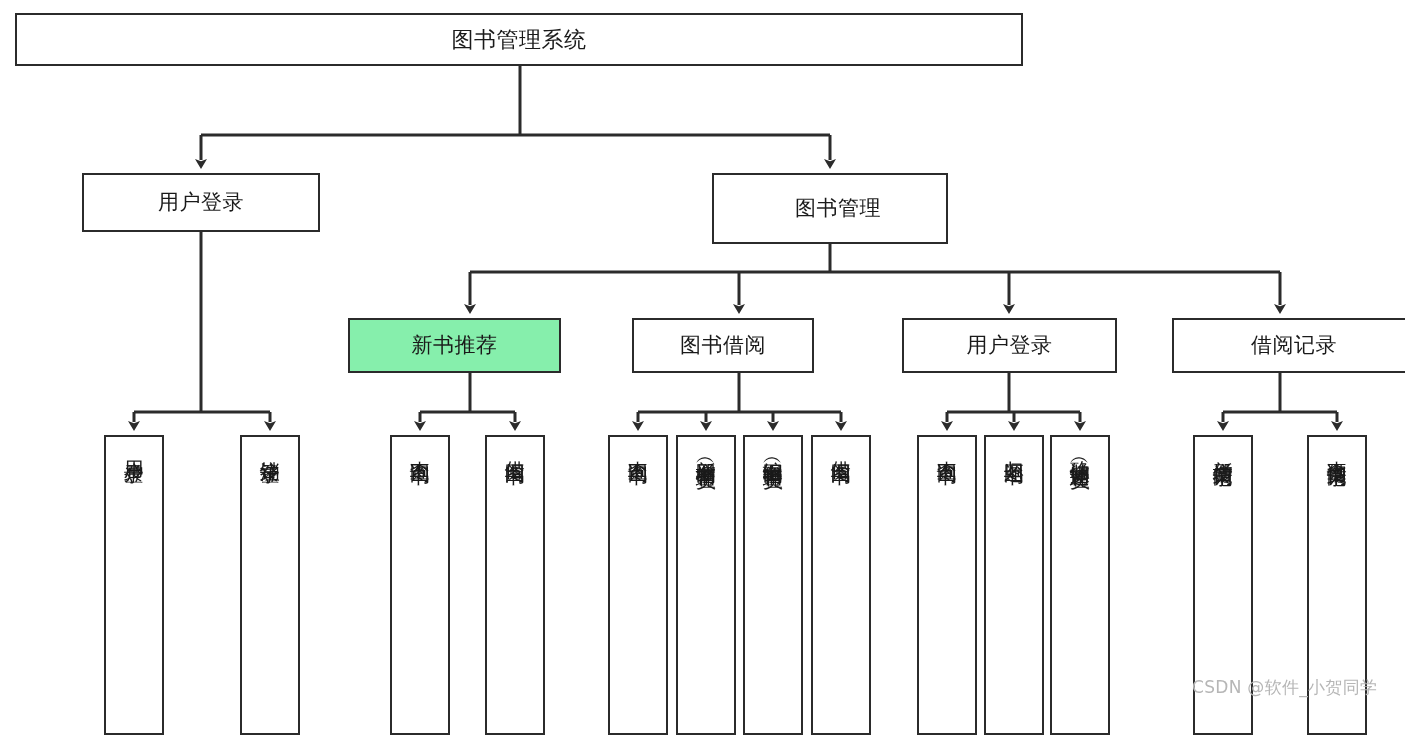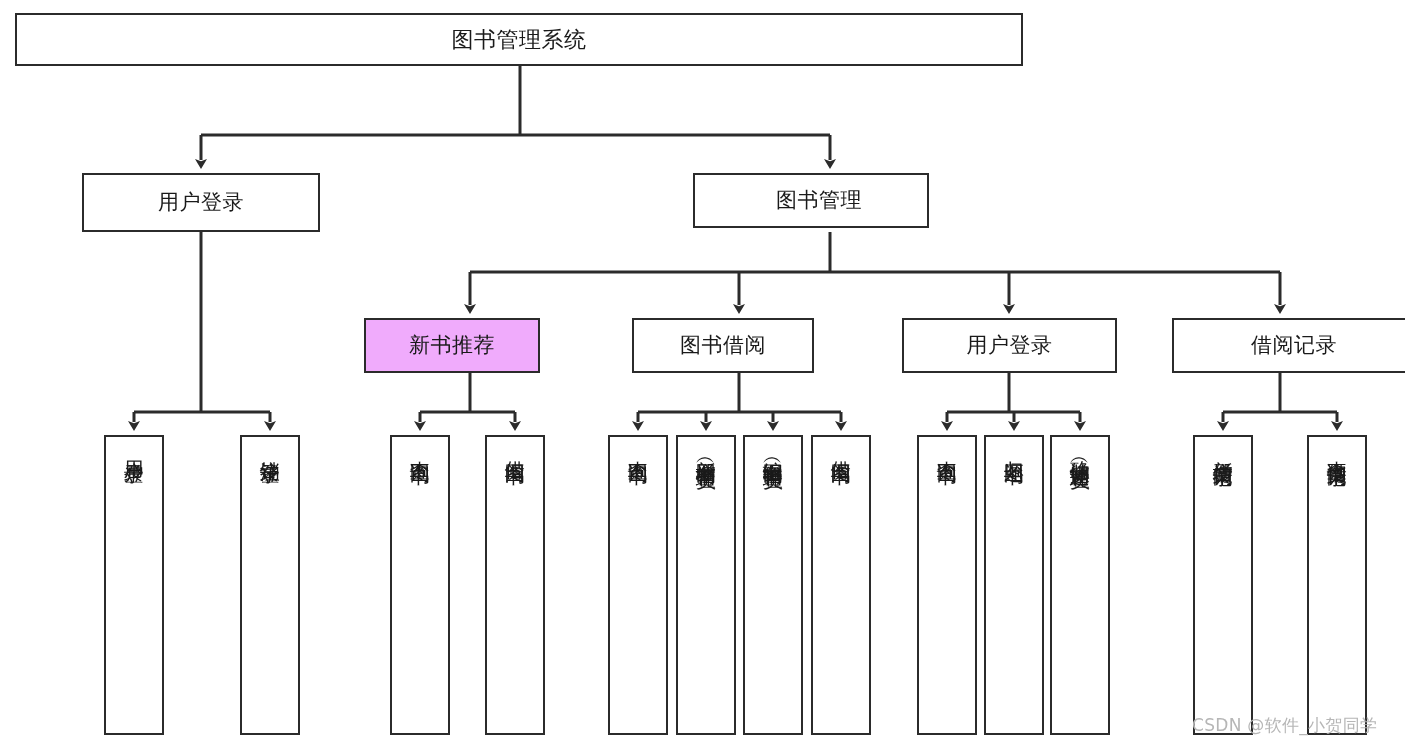--- a/index.html
+++ b/index.html
@@ -50,21 +50,21 @@
   }
   .node.leaf{
     align-items:flex-start;
     justify-content:center;
     padding-top:8px;
   }
   .node.root .label{font-size:22px;}
   #watermark{
     position:absolute;
     left:1192px;
-    top:714px;
+    top:676px;
     font-size:17px;
     color:#b6b6b6;
     white-space:nowrap;
     z-index:3;
     letter-spacing:0.3px;
     text-align:right;
   }
 </style>
 </head>
 <body>
@@ -121,25 +121,25 @@
     </g>
   </svg>
 
   <div class="node root" style="left: 15px; top: 13px; width: 1008px; height: 53px; background: rgb(255, 255, 255); border-color: rgb(43, 43, 43); color: rgb(26, 26, 26);">
     <span class="label">图书管理系统</span>
   </div>
 
   <div class="node" style="left: 82px; top: 173px; width: 238px; height: 59px; background: rgb(255, 255, 255); border-color: rgb(43, 43, 43); color: rgb(26, 26, 26);">
     <span class="label">用户登录</span>
   </div>
-  <div class="node" style="left: 693px; top: 173px; width: 236px; height: 55px; background: rgb(255, 255, 255); border-color: rgb(43, 43, 43); color: rgb(26, 26, 26); padding-left: 16px;">
+  <div class="node" style="left: 712px; top: 173px; width: 236px; height: 71px; background: rgb(255, 255, 255); border-color: rgb(43, 43, 43); color: rgb(26, 26, 26); padding-left: 16px;">
     <span class="label">图书管理</span>
   </div>
 
-  <div class="node" style="left: 364px; top: 318px; width: 176px; height: 55px; background: #f0abfc; border-color: rgb(43, 43, 43); color: rgb(26, 26, 26);">
+  <div class="node" style="left: 348px; top: 318px; width: 213px; height: 55px; background: #86efac; border-color: rgb(43, 43, 43); color: rgb(26, 26, 26);">
     <span class="label">新书推荐</span>
   </div>
   <div class="node" style="left: 632px; top: 318px; width: 182px; height: 55px; background: rgb(255, 255, 255); border-color: rgb(43, 43, 43); color: rgb(26, 26, 26);">
     <span class="label">图书借阅</span>
   </div>
   <div class="node" style="left: 902px; top: 318px; width: 215px; height: 55px; background: rgb(255, 255, 255); border-color: rgb(43, 43, 43); color: rgb(26, 26, 26);">
     <span class="label">用户登录</span>
   </div>
   <div class="node" style="left: 1172px; top: 318px; width: 244px; height: 55px; background: rgb(255, 255, 255); border-color: rgb(43, 43, 43); color: rgb(26, 26, 26);">
     <span class="label">借阅记录</span>

